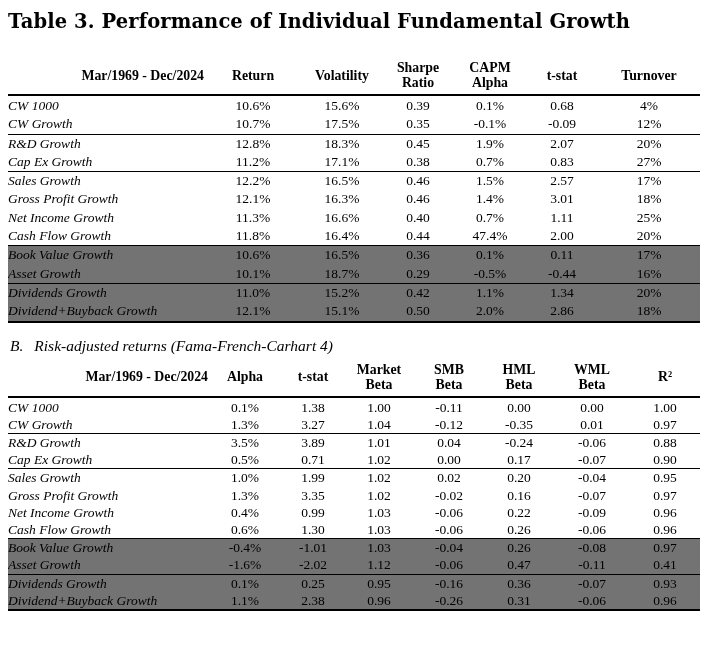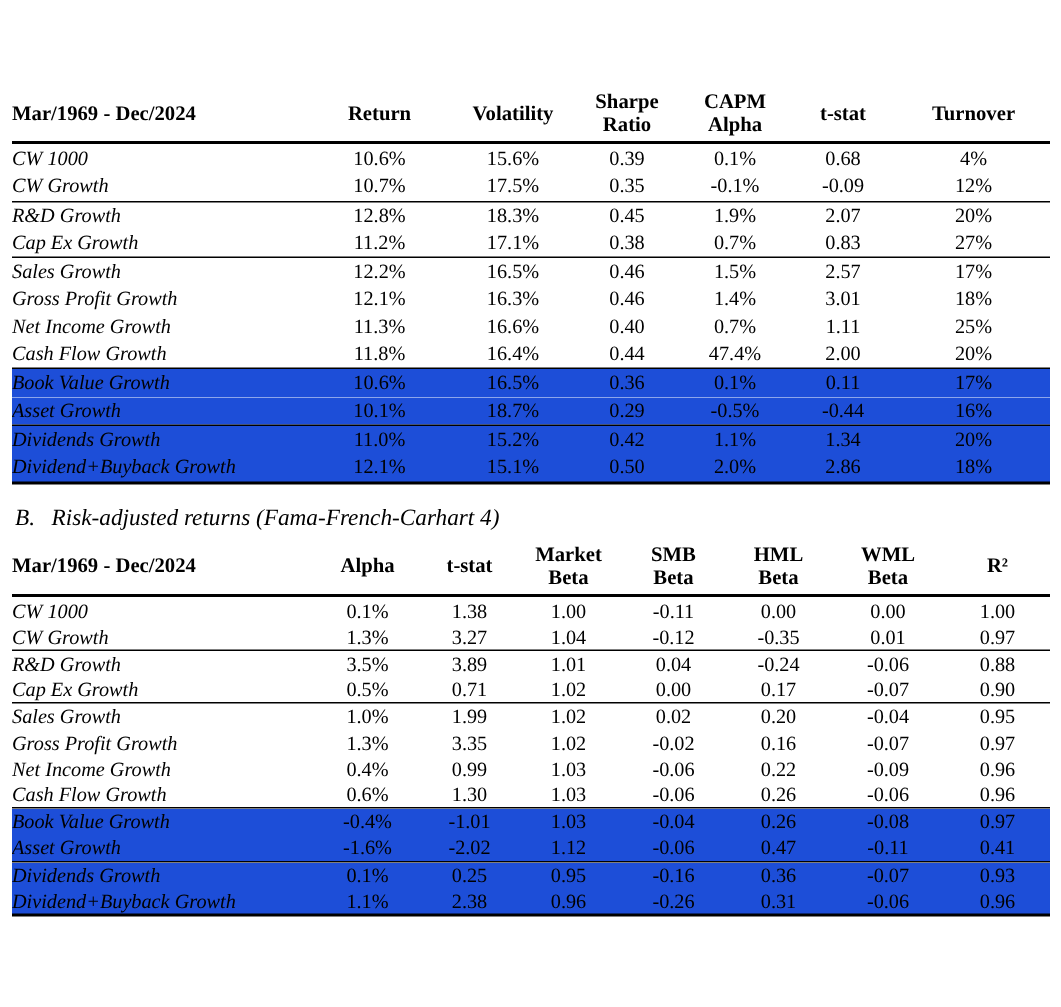--- a/index.html
+++ b/index.html
@@ -42,43 +42,43 @@
   th {
     font-family: "Liberation Serif", serif;
     font-weight: bold;
     font-size: 13.8px;
     line-height: 15px;
     text-align: center;
     vertical-align: middle;
     white-space: pre-line;
     padding: 2px 0 4px 0;
   }
-  th:first-child { text-align: left; }
+  th:first-child { text-align: right; }
   td {
     font-family: "Liberation Serif", serif;
     font-size: 13.5px;
     text-align: center;
     vertical-align: middle;
     padding: 0;
     overflow: hidden;
     white-space: nowrap;
   }
   table.panel-a td { height: 18.3px; line-height: 18.3px; }
   table.panel-b td { height: 17.2px; line-height: 17.2px; }
   td.rowlabel { text-align: left; font-style: italic; }
-  tr.shaded { background: #1d4ed8; }
+  tr.shaded { background: #737373; }
   tr.rule { border-bottom: 1.9px solid #000; }
   tbody tr:first-child td { padding-top: 1px; }
 </style>
 </head>
 <body>
 
 <div class="page">
 
-  <h1 class="title"><br></h1>
+  <h1 class="title"><span>Table 3. Performance of Individual Fundamental Growth</span><br></h1>
 
 
   <table class="panel-a">
     <colgroup>
       <col style="width:196px">
         <col style="width:98px">
         <col style="width:80px">
       <col style="width:72px">
         <col style="width:72px">
         <col style="width:72px">

